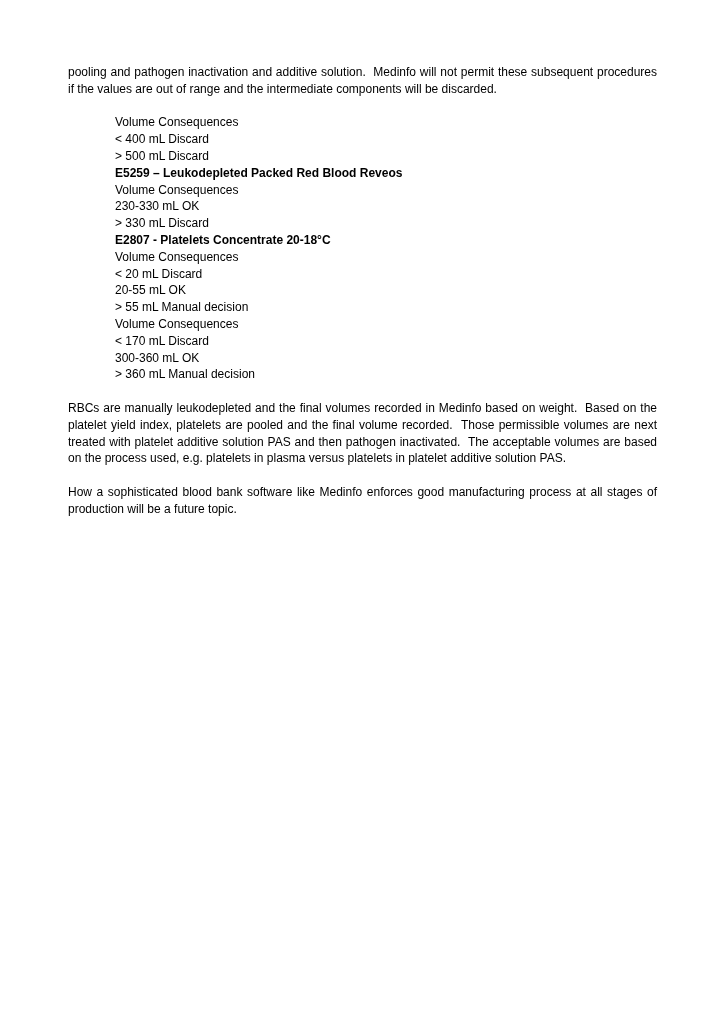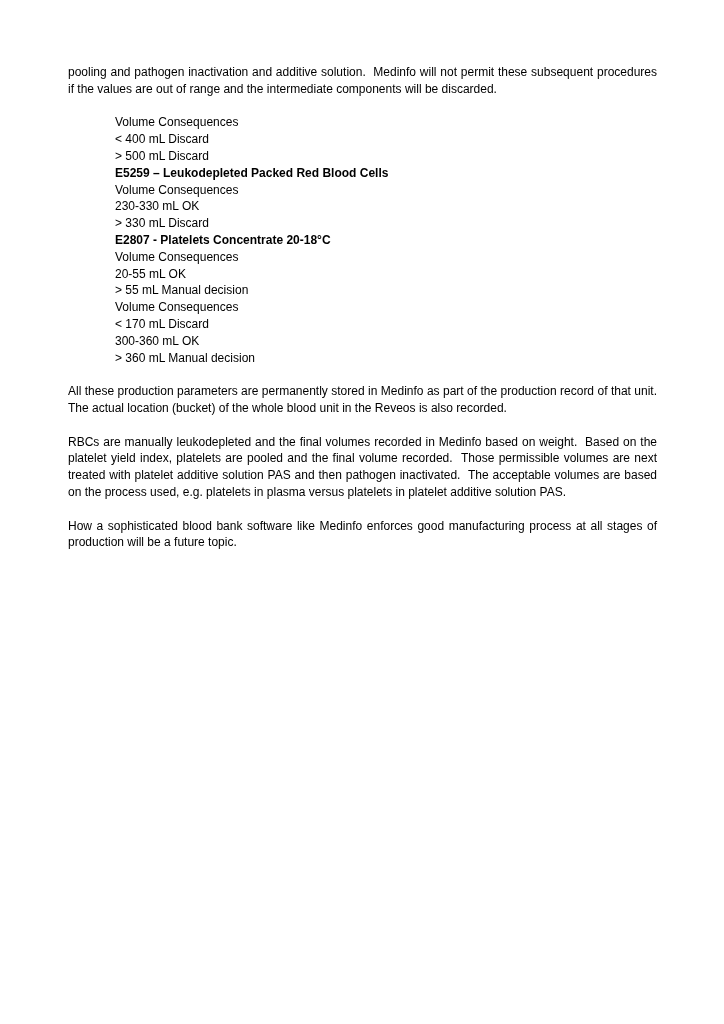--- a/index.html
+++ b/index.html
@@ -41,42 +41,42 @@
 
     <div class="component-list">
 
       <div class="component">
         <div class="line">Volume Consequences</div>
         <div class="line">&lt; 400 mL Discard</div>
         <div class="line">&gt; 500 mL Discard</div>
       </div>
 
       <div class="component">
-        <div class="line component-title">E5259 – Leukodepleted Packed Red Blood Cells</div>
+        <div class="line component-title">E5259 – Leukodepleted Packed Red Blood Reveos</div>
         <div class="line">Volume Consequences</div>
         <div class="line">230-330 mL OK</div>
         <div class="line">&gt; 330 mL Discard</div>
       </div>
 
       <div class="component">
         <div class="line component-title">E2807 - Platelets Concentrate 20-18°C</div>
         <div class="line">Volume Consequences</div>
+        <div class="line">&lt; 20 mL Discard</div>
         <div class="line">20-55 mL OK</div>
         <div class="line">&gt; 55 mL Manual decision</div>
       </div>
 
       <div class="component">
         <div class="line">Volume Consequences</div>
         <div class="line">&lt; 170 mL Discard</div>
         <div class="line">300-360 mL OK</div>
         <div class="line">&gt; 360 mL Manual decision</div>
       </div>
 
     </div>
 
-    <p class="para justify">All these production parameters are permanently stored in Medinfo as part of the production record of that unit.  The actual location (bucket) of the whole blood unit in the Reveos is also recorded.</p>
 
     <p class="para justify">RBCs are manually leukodepleted and the final volumes recorded in Medinfo based on weight.  Based on the platelet yield index, platelets are pooled and the final volume recorded.  Those permissible volumes are next treated with platelet additive solution PAS and then pathogen inactivated.  The acceptable volumes are based on the process used, e.g. platelets in plasma versus platelets in platelet additive solution PAS.</p>
 
     <p class="para justify">How a sophisticated blood bank software like Medinfo enforces good manufacturing process at all stages of production will be a future topic.</p>
 
   </div>
 </div>
 
 </body></html>

